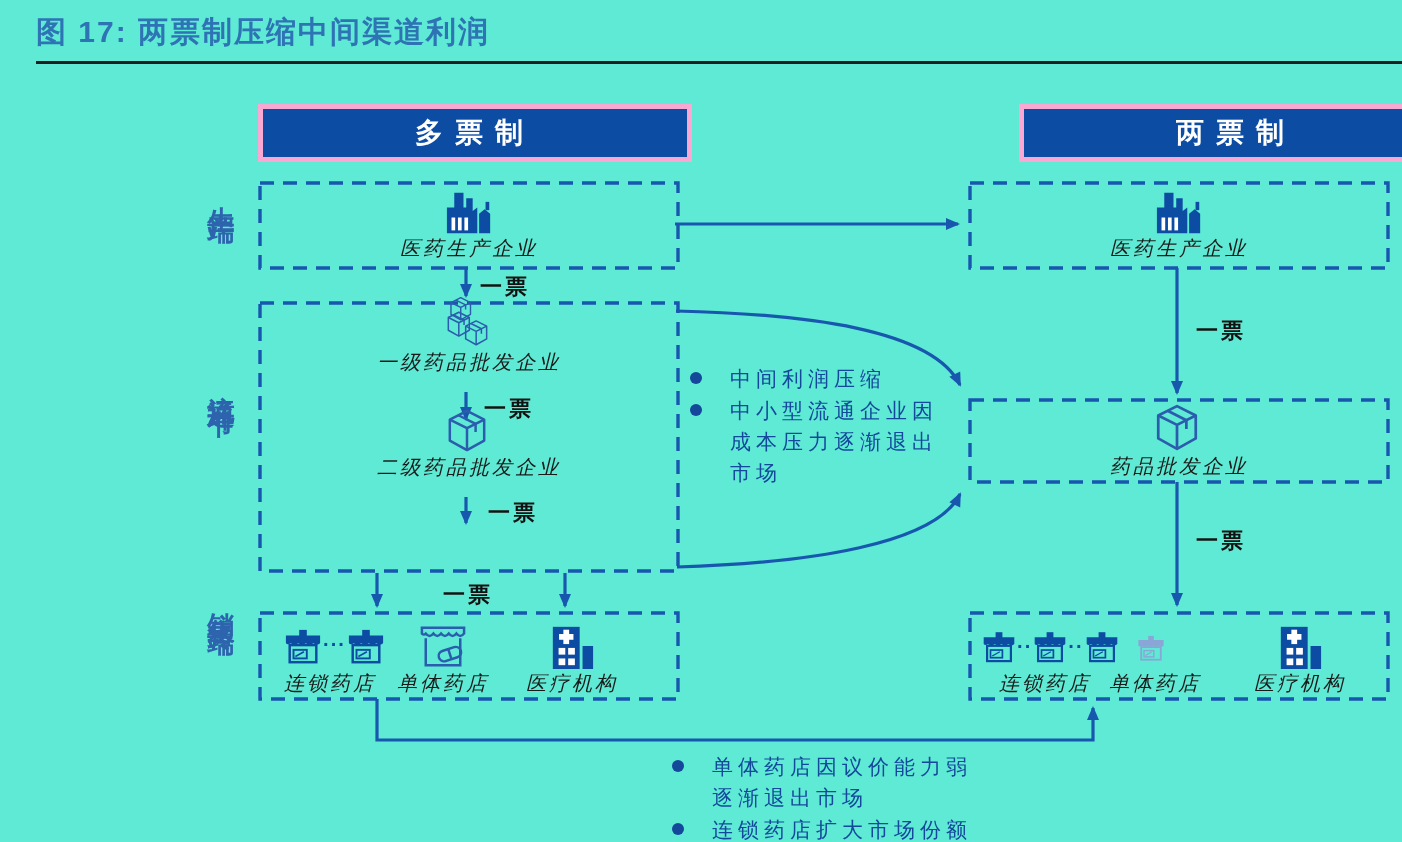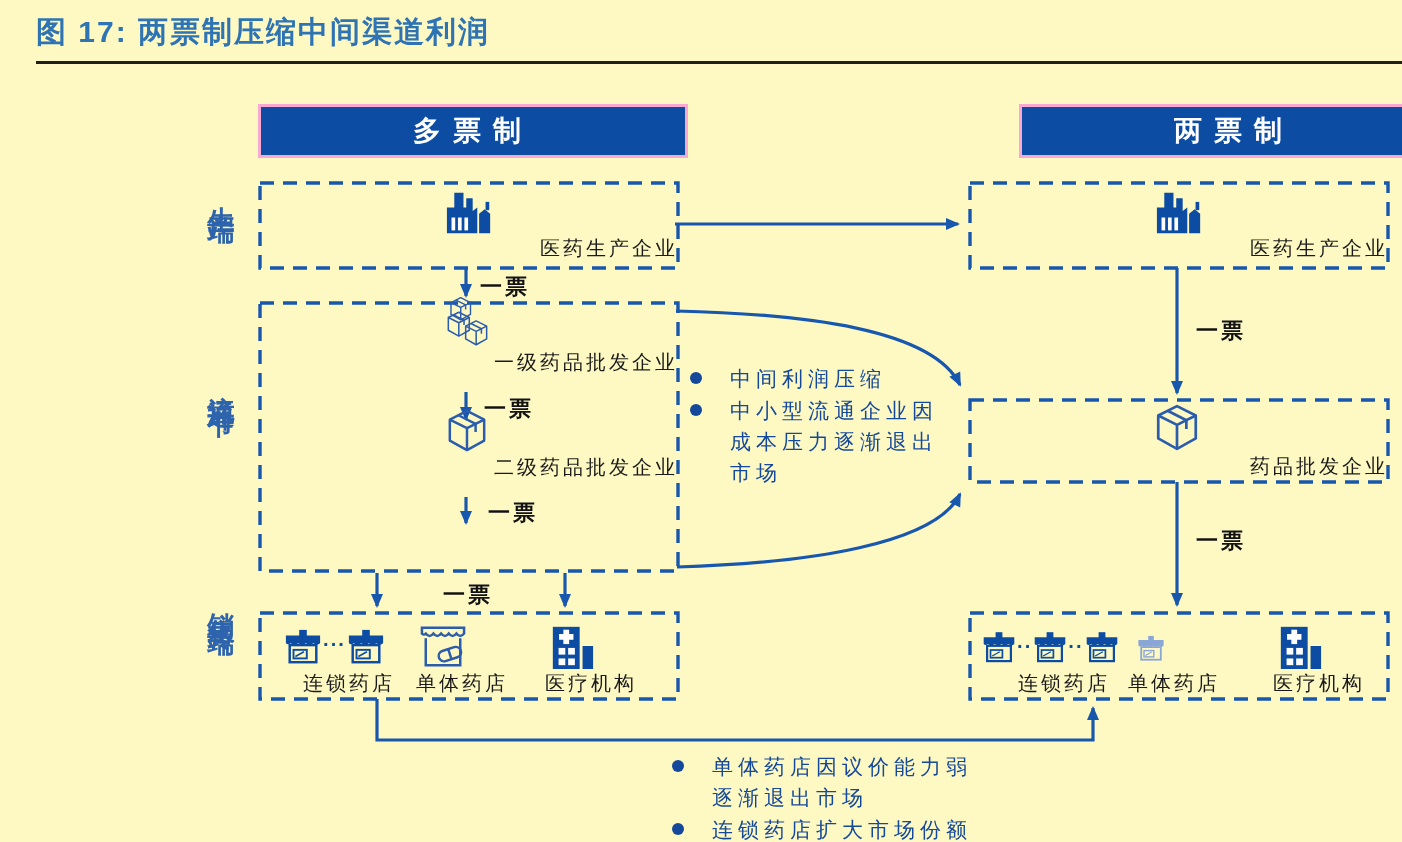--- a/index.html
+++ b/index.html
@@ -1,34 +1,34 @@
 <!DOCTYPE html>
 <html><head>
 <meta charset="utf-8">
 <style>
   html,body{margin:0;padding:0;background:#ffffff;}
   #canvas{
-    position:relative;width:1402px;height:842px;background:#fef9c3;overflow:hidden;
+    position:relative;width:1402px;height:842px;background:#5eead4;overflow:hidden;
     font-family:"Liberation Sans","DejaVu Sans",sans-serif;
   }
   .abs{position:absolute;}
   
   .fig-title{left:36px;top:12px;font-size:30px;font-weight:bold;color:#2E74B5;letter-spacing:2px;}
   .title-rule{left:36px;top:61px;width:1366px;height:3px;background:#1f1f1f;}
   
   .hdr{height:48px;width:424px;background:#0C4DA3;color:#ffffff;font-size:28px;font-weight:bold;
        letter-spacing:12px;display:flex;align-items:center;justify-content:center;
        border:1px solid #39untied;}
-  .hdr{border:3px solid #f9a8d4;}
+  .hdr{border:5px solid #f9a8d4;}
   
   .side-label{color:#2E64AE;font-weight:bold;font-size:27px;writing-mode:vertical-rl;
        text-orientation:upright;letter-spacing:5px;line-height:30px;}
   
   .node-box{z-index:2;}
-  .node-label{position:absolute;color:#1A1A1A;font-size:20px;letter-spacing:3px;text-align:right;white-space:nowrap;}
+  .node-label{position:absolute;color:#1A1A1A;font-size:20px;letter-spacing:3px;text-align:center;white-space:nowrap;font-style:italic;}
   .ticket{z-index:3;color:#111111;font-size:22px;font-weight:bold;letter-spacing:3px;white-space:nowrap;}
   
   .bullets{z-index:2;}
   .bullet-item{display:flex;align-items:flex-start;margin:0 0 1px 0;justify-content:flex-end;}
   .bullet-dot{width:12px;height:12px;border-radius:50%;background:#14489B;margin:9px 28px 0 0;flex:0 0 12px;}
   .bullet-text{color:#14489B;font-size:21px;line-height:31px;letter-spacing:5px;}
   .mid .bullet-text{width:226px;}
   .bot .bullet-text{width:285px;}
   
   .icon{display:block;}

